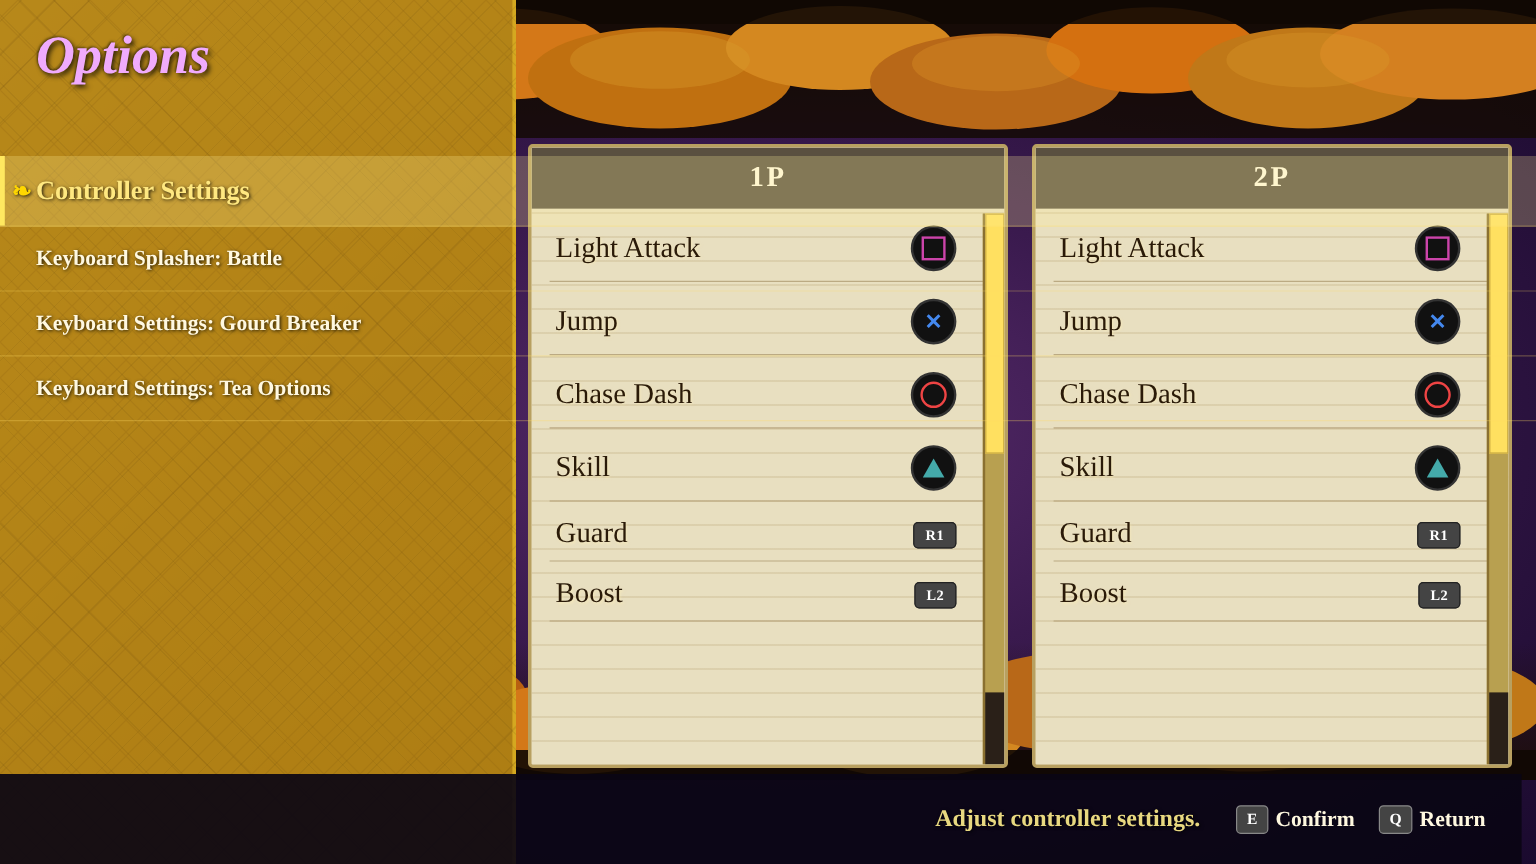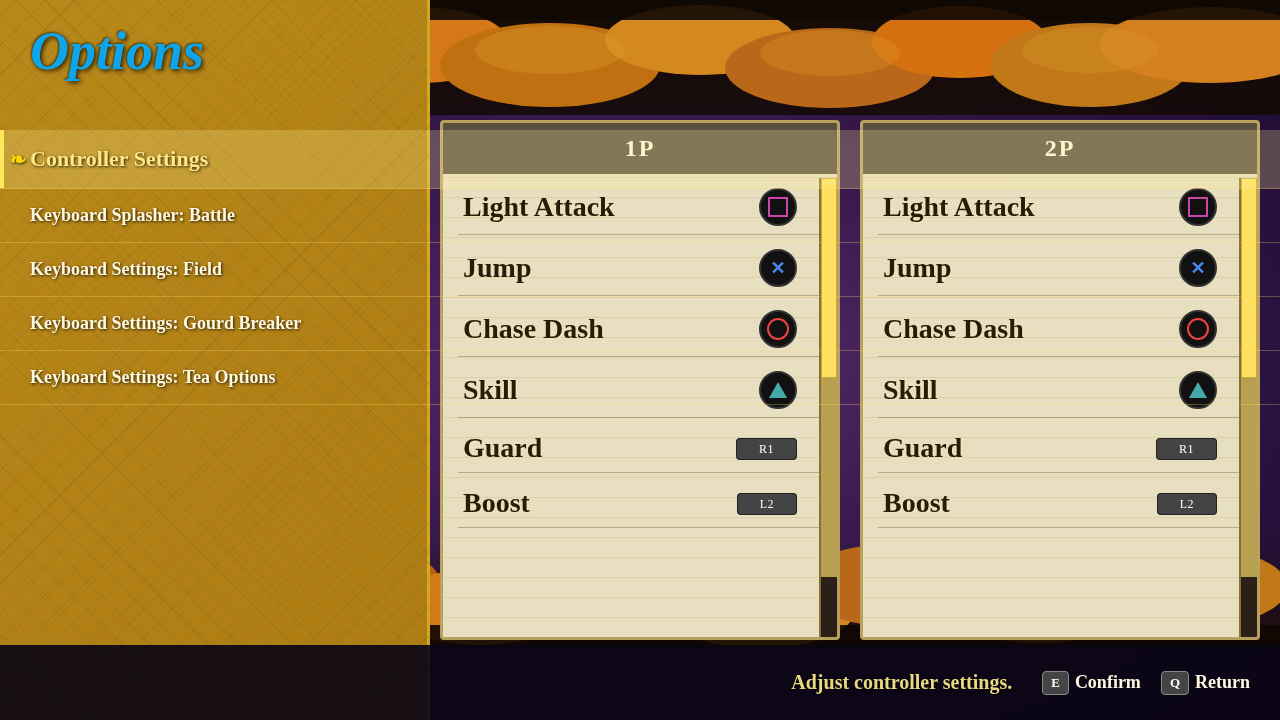--- a/index.html
+++ b/index.html
@@ -48,23 +48,23 @@
       background-image: 
         repeating-linear-gradient(45deg, rgba(0,0,0,0.05) 0px, rgba(0,0,0,0.05) 1px, transparent 1px, transparent 20px),
         repeating-linear-gradient(-45deg, rgba(0,0,0,0.05) 0px, rgba(0,0,0,0.05) 1px, transparent 1px, transparent 20px);
       z-index: 0;
     }
 
     .options-title {
       position: absolute;
       top: 20px;
       left: 30px;
-      font-size: 54px;
-      font-weight: bold;
-      color: #0ea5e9;
+      font-size: 45px;
+      font-weight: bold;
+      color: #f0abfc;
       text-shadow: 2px 2px 4px rgba(0,0,0,0.7), -1px -1px 2px rgba(0,0,0,0.5);
       font-style: italic;
       z-index: 3;
     }
 
     .nav-menu {
       position: absolute;
       top: 130px;
       left: 0;
       right: 0;
@@ -183,23 +183,23 @@
     
     .binding-row {
       display: flex;
       align-items: center;
       justify-content: space-between;
       padding: 14px 0 8px 5px;
       border-bottom: 1px solid rgba(120,90,40,0.4);
     }
 
     .binding-name {
-      font-size: 28px;
+      font-size: 24px;
       color: #2a1a08;
-      font-weight: bold;
+      font-weight: normal;
       text-shadow: 1px 1px 2px rgba(255,240,180,0.5);
     }
 
     .binding-key {
       margin-right: 25px;
     }
 
     
     .btn-icon {
       width: 38px;
@@ -255,34 +255,34 @@
       height: 0;
       border-left: 9px solid transparent;
       border-right: 9px solid transparent;
       border-bottom: 16px solid #44aaaa;
     }
 
     .btn-label {
       background: #444;
       color: #fff;
       font-size: 12px;
-      font-weight: normal;
-      padding: 3px 22px;
+      font-weight: bold;
+      padding: 3px 9px;
       border-radius: 4px;
       border: 1px solid #222;
       letter-spacing: 0.5px;
       text-align: right;
     }
 
     
     .bottom-bar {
       position: absolute;
       bottom: 0;
       left: 0;
-      right: 0;
+      right: 12px;
       height: 75px;
       background: rgba(10, 5, 20, 0.92);
       z-index: 10;
       display: flex;
       align-items: center;
       justify-content: flex-end;
       padding: 0 30px;
       gap: 0;
     }
 
@@ -405,23 +405,20 @@
 
 <div class="nav-menu">
   <div class="nav-item active">
     <span class="deco">❧</span>
     <span class="label">Controller Settings</span>
   </div>
   <div class="nav-item">
     <span>Keyboard Splasher: Battle</span>
   </div>
   <div class="nav-item">
-    <span>Keyboard Settings: Field</span>
-  </div>
-  <div class="nav-item">
     <span>Keyboard Settings: Gourd Breaker</span>
   </div>
   <div class="nav-item">
     <span>Keyboard Settings: Tea Options</span>
   </div>
 </div>
 
 <div class="content-area">
 
   <div class="controller-panel">

